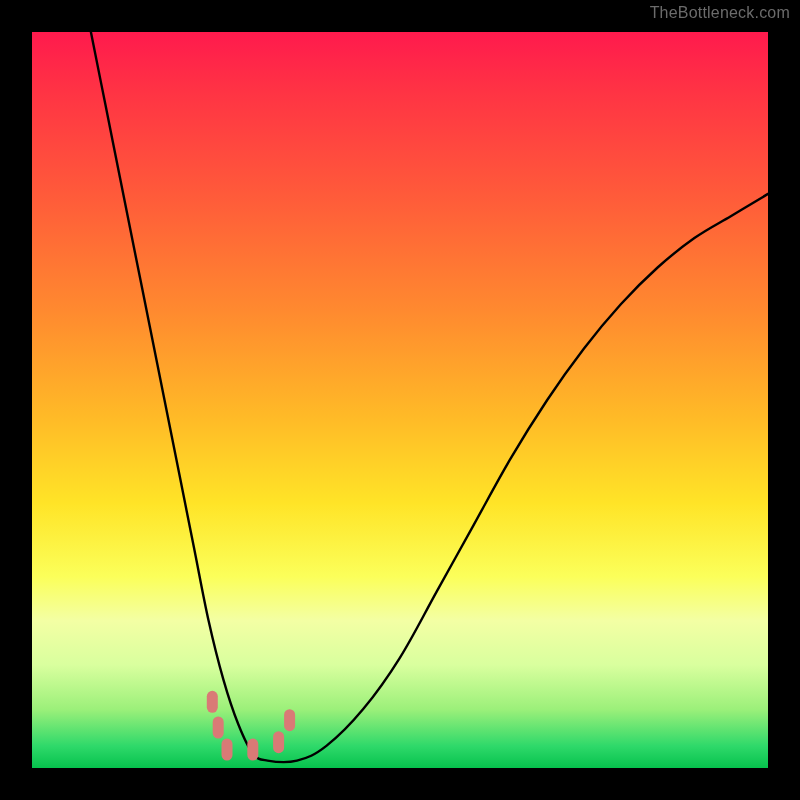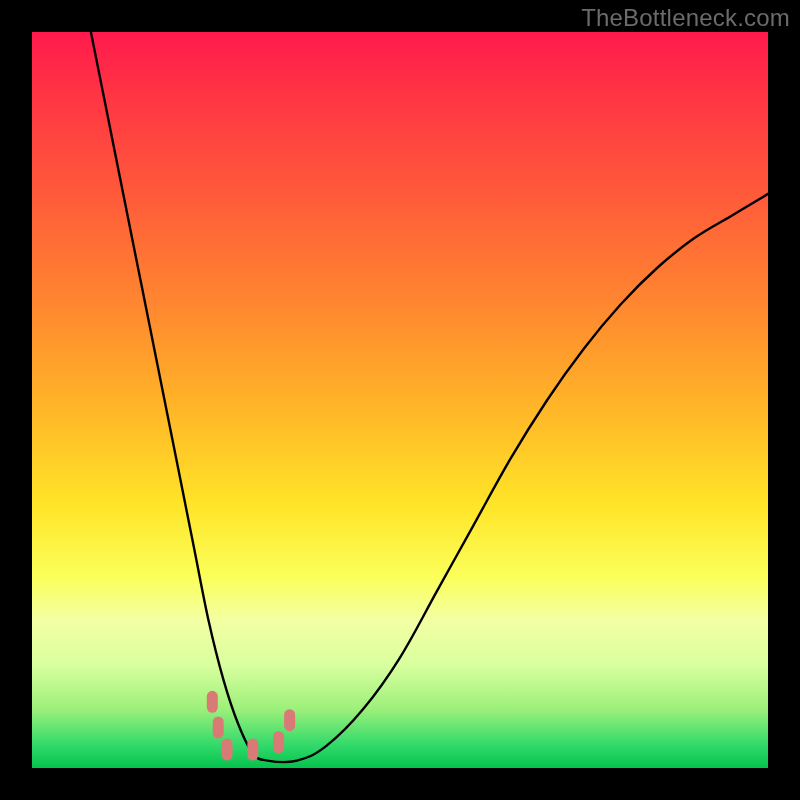--- a/index.html
+++ b/index.html
@@ -39,21 +39,21 @@
       #9cf07a 92%,
       #2fd96a 97%,
       #06c24d 100%
     );
   }
   .watermark {
     position: absolute;
     top: 4px;
     right: 10px;
     color: #6b6b6b;
-    font-size: 24px;
+    font-size: 16px;
     letter-spacing: 0.2px;
     font-weight: 400;
     user-select: none;
   }
   svg.curve {
     position: absolute;
     top: 0;
     left: 0;
     width: 736px;
     height: 736px;

